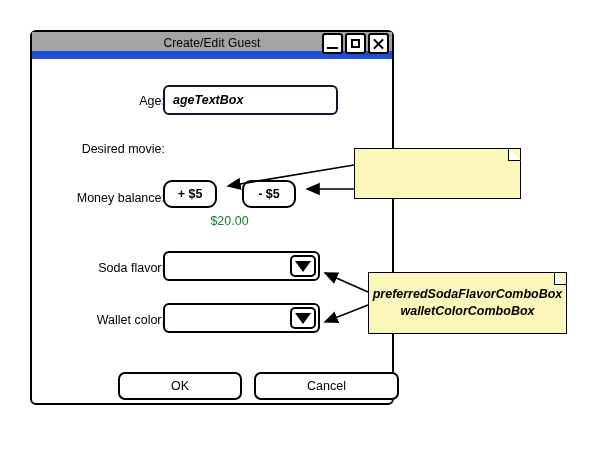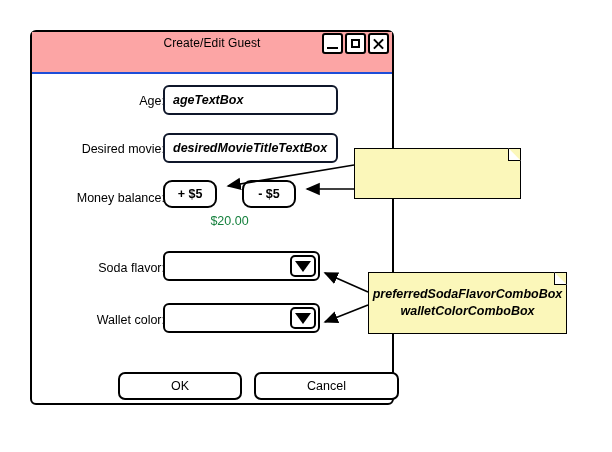--- a/index.html
+++ b/index.html
@@ -33,24 +33,24 @@
     border-radius: 6px;
     background: #ffffff;
     box-sizing: border-box;
     z-index: 5;
   }
 
   .titlebar {
     position: absolute;
     left: 0; top: 0;
     width: 100%;
-    height: 42px;
-    border-bottom: 2px solid #1d4ed8;
-    box-sizing: border-box;
-    background: #fca5a5;
+    height: 27px;
+    border-bottom: 8px solid #1d4ed8;
+    box-sizing: border-box;
+    background: #a3a3a3;
   }
 
   .title-text {
     position: absolute;
     left: 0; right: 0;
     top: 4px;
     text-align: center;
     font-size: 12px;
     color: #000000;
     letter-spacing: 0.1px;
@@ -255,21 +255,20 @@
         <div class="win-btn">
           <span class="glyph-close"></span>
         </div>
       </div>
     </div>
 
     <div class="form-label" style="left:10px; top:62px; width:123px;">Age:</div>
     <div class="textbox" style="left:131px; top:53px; width:175px; height:30px;">ageTextBox</div>
 
     <div class="form-label" style="left:10px; top:110px; width:123px;">Desired movie:</div>
-    <div class="textbox" style="left:131px; top:101px; width:175px; height:30px;">desiredMovieTitleTextBox</div>
 
     <div class="form-label" style="left:10px; top:159px; width:123px;">Money balance:</div>
     <div class="pillbtn" style="left:131px; top:148px; width:54px; height:28px;">+ $5</div>
     <div class="pillbtn" style="left:210px; top:148px; width:54px; height:28px;">- $5</div>
     <div class="balance-value" style="left:131px; top:182px; width:133px;">$20.00</div>
 
     <div class="form-label" style="left:10px; top:229px; width:123px;">Soda flavor:</div>
     <div class="combobox" style="left:131px; top:219px; width:157px; height:30px;">
       <span></span>
       <div class="combo-btn">

